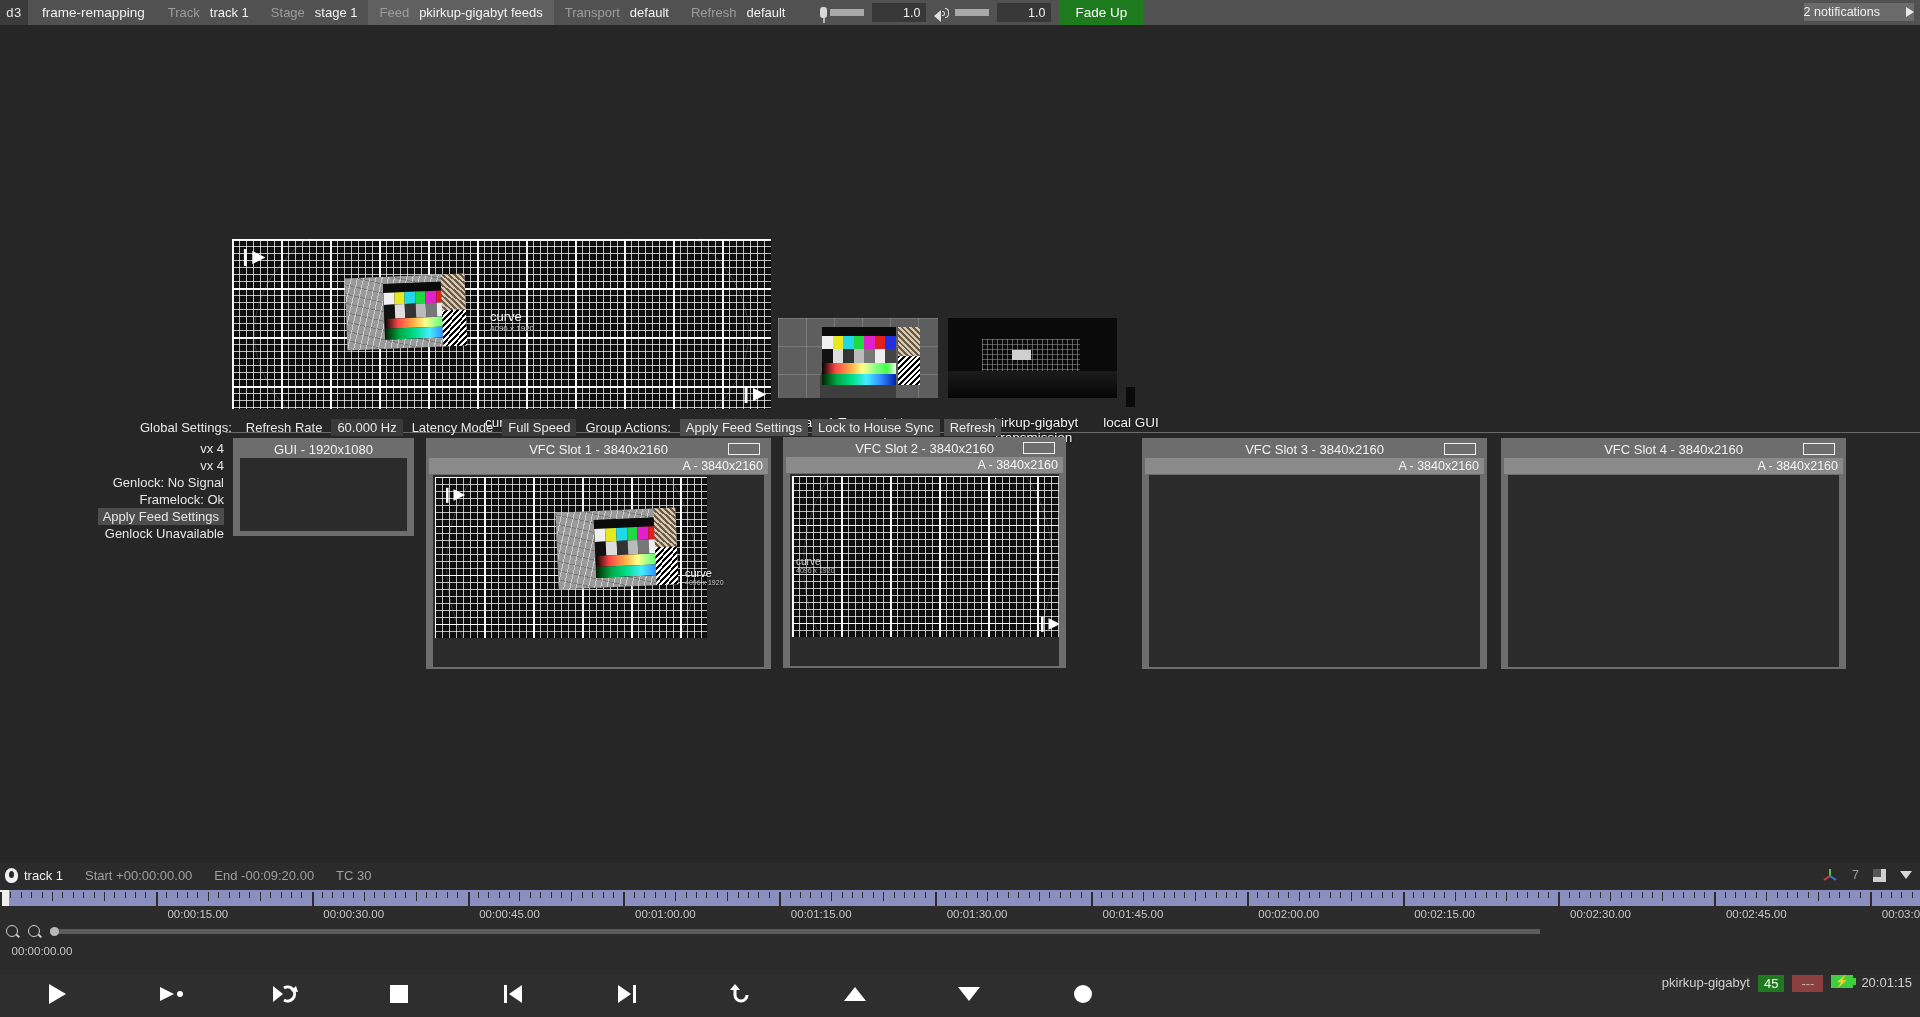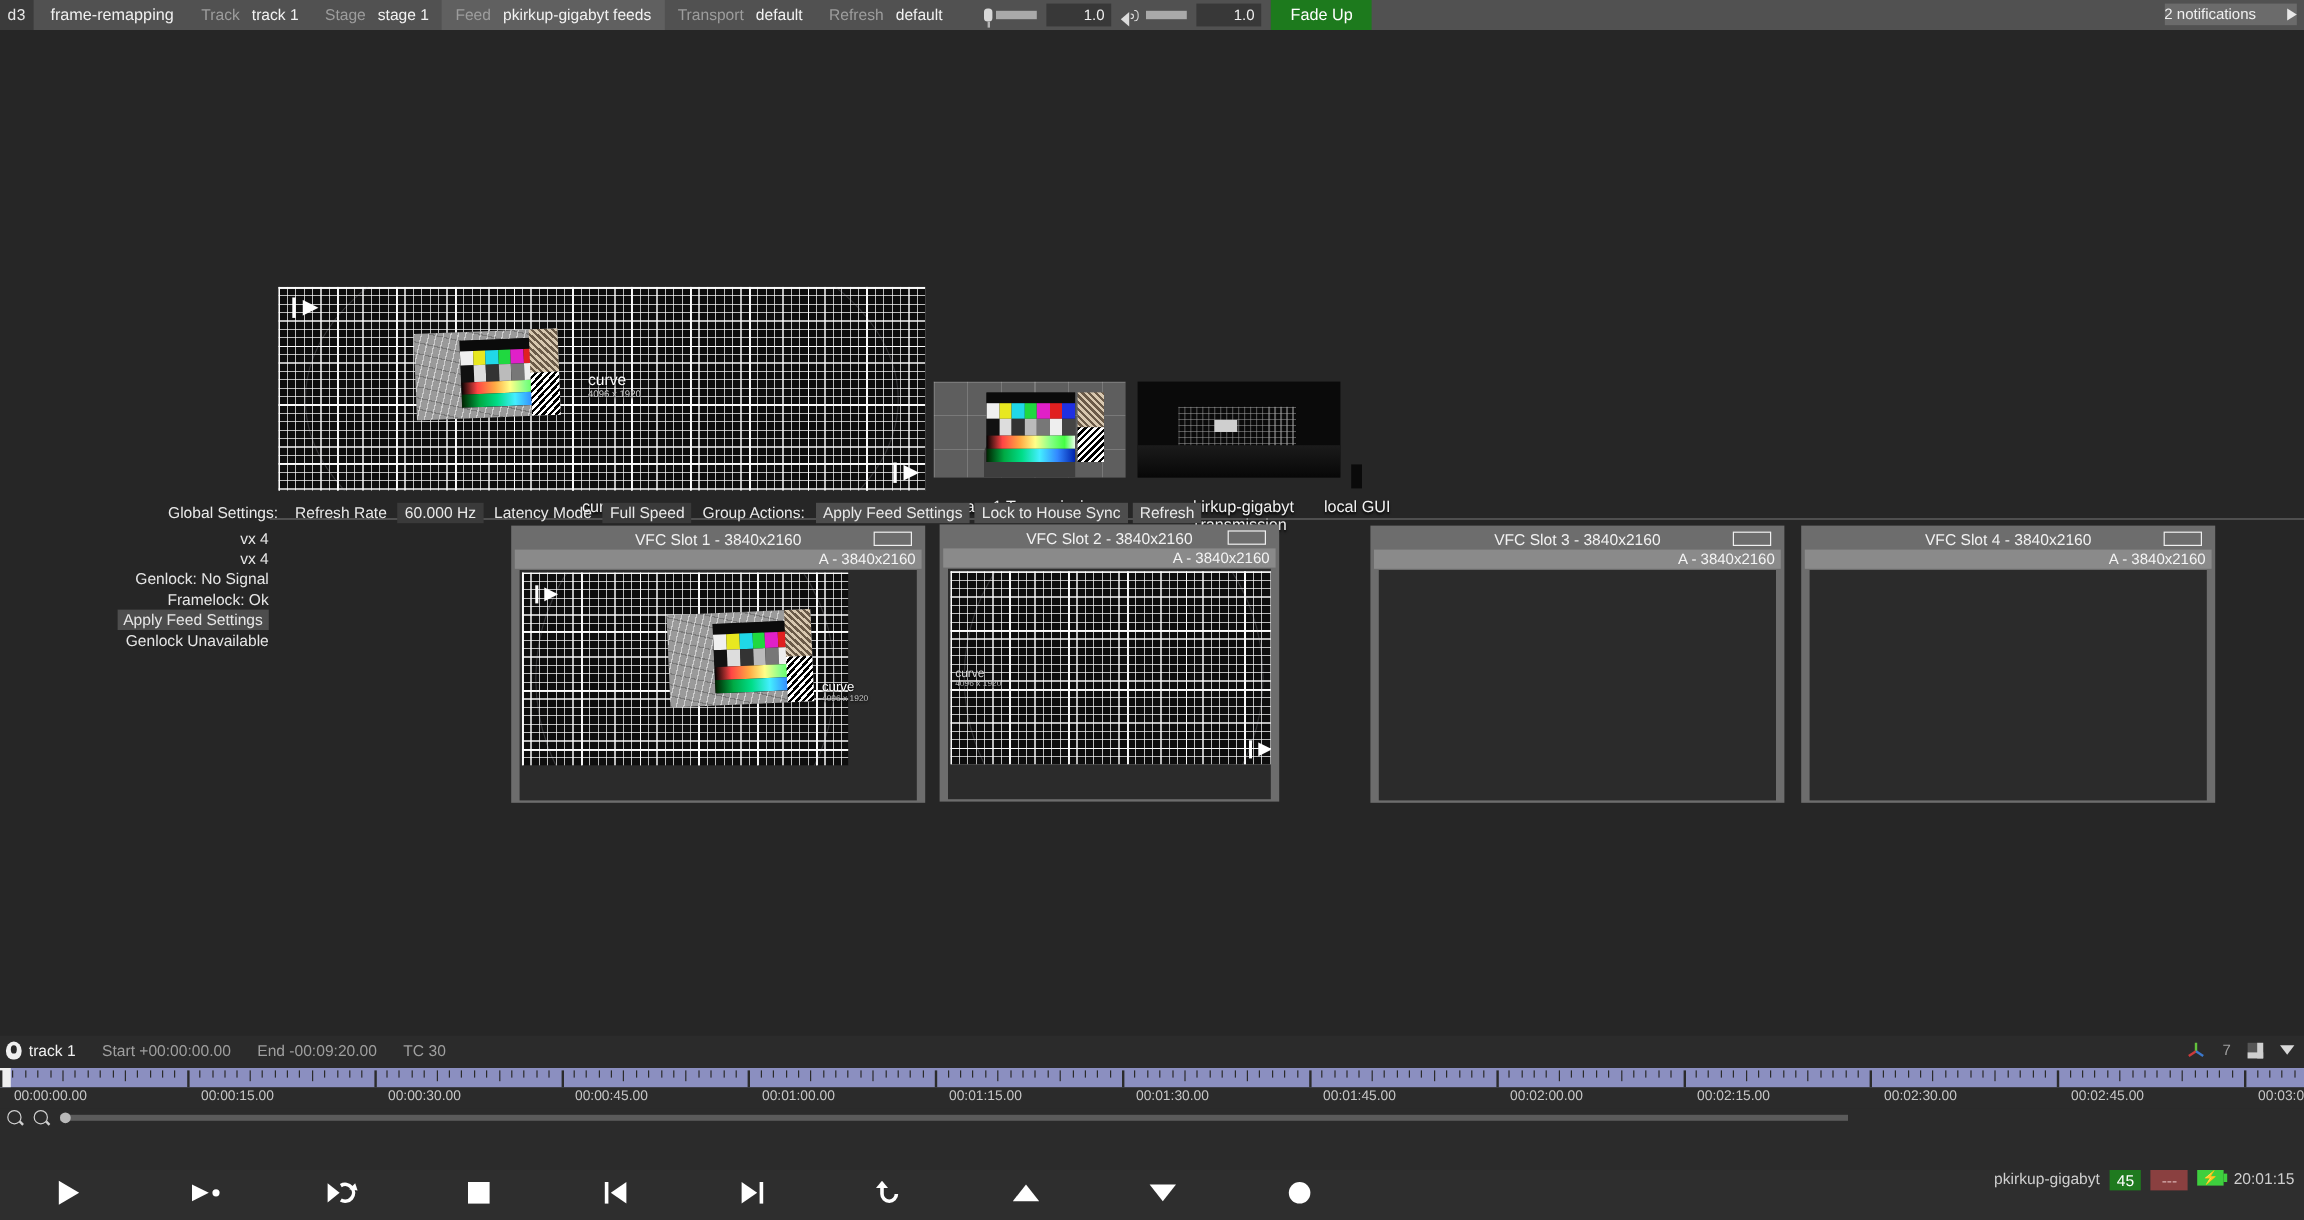--- a/index.html
+++ b/index.html
@@ -459,20 +459,26 @@
 
   <div class="lstatus">
     <div>vx 4</div>
     <div>vx 4</div>
     <div>Genlock: No Signal</div>
     <div>Framelock: Ok</div>
     <div><span class="btnish">Apply Feed Settings</span></div>
     <div>Genlock Unavailable</div>
   </div>
 
+  <div class="slot" style="left:233px; top:438px; width:181px; height:98px;">
+    <div class="slot-hdr">
+      <span>GUI - 1920x1080</span>
+    </div>
+    <div class="slot-body" style="height:73px; margin:0 4px 4px 4px;"></div>
+  </div>
 
   <div class="slot" style="left:426px; top:438px; width:345px; height:231px;">
     <div class="slot-hdr">
       <span>VFC Slot 1 - 3840x2160</span>
       <span class="slot-chip"></span>
     </div>
     <div class="slot-sub">A - 3840x2160</div>
     <div class="slot-body" style="height:192px; margin:1px 4px 4px 4px; position:relative;">
       <div class="grid-proj" style="left:2px; top:2px; width:272px; height:161px; background:transparent;">
         <div class="grid-inner"></div>
@@ -759,21 +765,21 @@
           <div class="tick" style="left: 1838.96px; height: 6px;"></div>
           <div class="tick" style="left: 1849.35px; height: 6px;"></div>
           <div class="tick" style="left: 1859.74px; height: 6px;"></div>
           <div class="tick" style="left: 1870.13px; height: 14px; width: 2px;"></div>
           <div class="tick" style="left: 1880.52px; height: 6px;"></div>
           <div class="tick" style="left: 1890.91px; height: 6px;"></div>
           <div class="tick" style="left: 1901.3px; height: 6px;"></div>
           <div class="tick" style="left: 1911.69px; height: 6px;"></div>
         </div>
       <div id="rlabels">
-          <div class="lbl" style="left: 42px;">00:00:00.00</div>
+          <div class="lbl" style="left: 42px; margin-top: 37px;">00:00:00.00</div>
           <div class="lbl" style="left: 197.844px;">00:00:15.00</div>
           <div class="lbl" style="left: 353.688px;">00:00:30.00</div>
           <div class="lbl" style="left: 509.532px;">00:00:45.00</div>
           <div class="lbl" style="left: 665.377px;">00:01:00.00</div>
           <div class="lbl" style="left: 821.221px;">00:01:15.00</div>
           <div class="lbl" style="left: 977.065px;">00:01:30.00</div>
           <div class="lbl" style="left: 1132.91px;">00:01:45.00</div>
           <div class="lbl" style="left: 1288.75px;">00:02:00.00</div>
           <div class="lbl" style="left: 1444.6px;">00:02:15.00</div>
           <div class="lbl" style="left: 1600.44px;">00:02:30.00</div>

